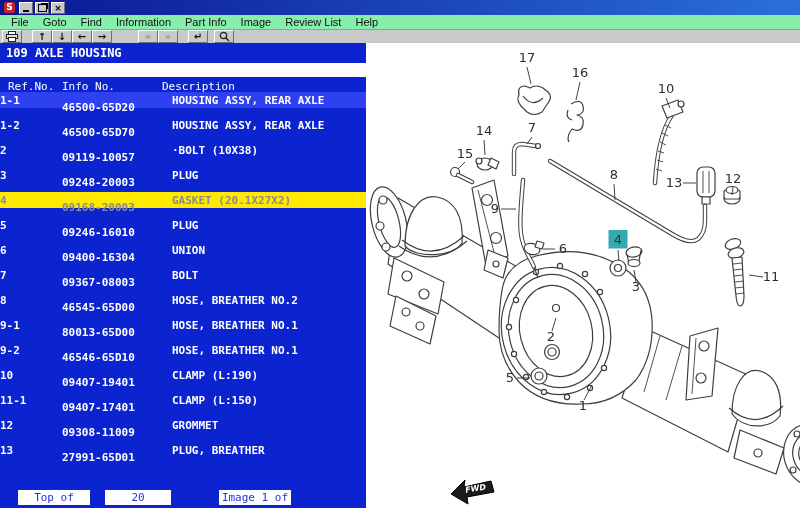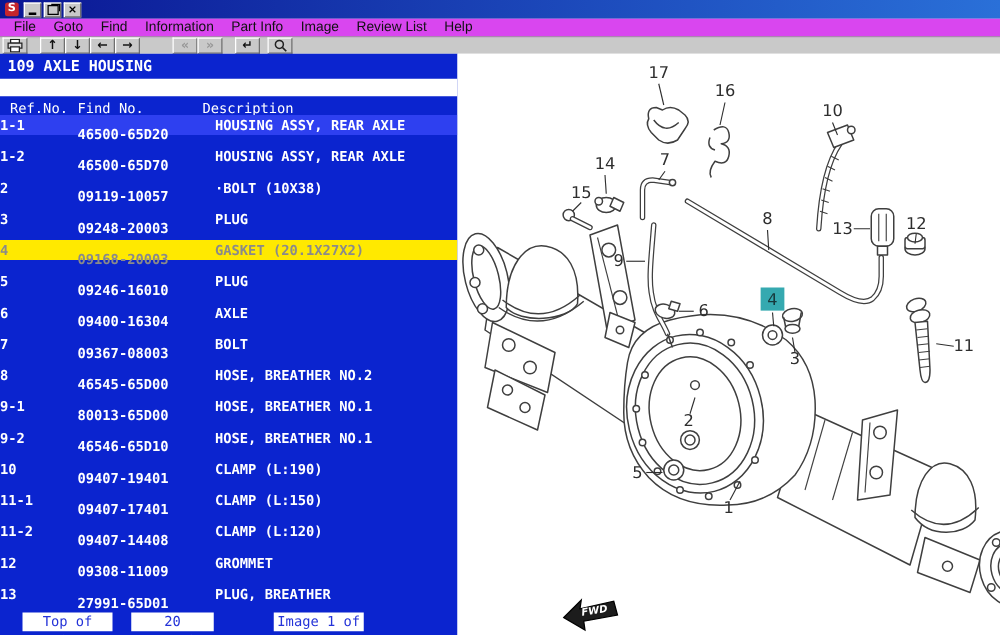--- a/index.html
+++ b/index.html
@@ -12,21 +12,21 @@
   .app-icon{width:11px;height:11px;background:#c5252c;border-radius:2px;color:#fff;
             font:bold 9px/11px "DejaVu Sans",sans-serif;text-align:center;margin:0 4px 0 2px;flex:none;}
   .title{color:#fff;font:bold 10px "Liberation Sans",sans-serif;flex:1;letter-spacing:.2px;}
   .winbtns{display:flex;gap:2px;}
   .wbtn{width:14px;height:12px;background:#c9c9c9;border:1px solid;
         border-color:#fff #6f6f6f #6f6f6f #fff;display:flex;align-items:center;justify-content:center;
         padding:0;font:bold 9px "DejaVu Sans",sans-serif;color:#000;}
   .min-glyph{display:block;width:6px;height:2px;background:#000;margin-top:6px;}
   .restore-glyph{display:block;width:7px;height:6px;border:1px solid #000;box-shadow:2px -2px 0 -1px #000;}
   
-  .menubar{position:absolute;top:15px;left:0;right:0;height:14px;background:#d946ef;
+  .menubar{position:absolute;top:15px;left:0;right:0;height:14px;background:#86efac;
            border-bottom:1px solid #9a9a9a;display:flex;align-items:center;padding-left:4px;}
   .menu-item{font:11px "Liberation Sans",sans-serif;color:#111;padding:0 7px;cursor:default;}
   
   .toolbar{position:absolute;top:30px;left:0;right:0;height:13px;background:#c9c9c9;
            display:flex;align-items:center;padding-left:2px;}
   .tbtn{width:20px;height:13px;background:#c9c9c9;border:1px solid;border-color:#fff #6f6f6f #6f6f6f #fff;
         font:bold 10px/11px "DejaVu Sans",sans-serif;color:#111;text-align:center;padding:0;flex:none;}
   .tbtn.disabled{color:#989898;}
   .gap10{width:10px;flex:none;} .gap26{width:26px;flex:none;} .gap6{width:6px;flex:none;}
   
@@ -122,21 +122,21 @@
     </button>
   </div>
 
   <div class="content">
 
     <div class="parts-panel">
       <div class="p-title">109 AXLE HOUSING</div>
       <div class="white-band"></div>
       <div class="p-cols">
         <span class="col-h ref">Ref.No.</span>
-        <span class="col-h part">Find No.</span>
+        <span class="col-h part">Info No.</span>
         <span class="col-h desc">Description</span>
       </div>
       <div class="rows" id="rows">
           <div class="prow cursor">
           <span class="c-ref">1-1</span>
           <span class="c-part">46500-65D20</span>
           <span class="c-desc">HOUSING ASSY, REAR AXLE</span>
         </div>
           <div class="prow">
           <span class="c-ref">1-2</span>
@@ -159,21 +159,21 @@
           <span class="c-desc">GASKET (20.1X27X2)</span>
         </div>
           <div class="prow">
           <span class="c-ref">5</span>
           <span class="c-part">09246-16010</span>
           <span class="c-desc">PLUG</span>
         </div>
           <div class="prow">
           <span class="c-ref">6</span>
           <span class="c-part">09400-16304</span>
-          <span class="c-desc">AXLE</span>
+          <span class="c-desc">UNION</span>
         </div>
           <div class="prow">
           <span class="c-ref">7</span>
           <span class="c-part">09367-08003</span>
           <span class="c-desc">BOLT</span>
         </div>
           <div class="prow">
           <span class="c-ref">8</span>
           <span class="c-part">46545-65D00</span>
           <span class="c-desc">HOSE, BREATHER NO.2</span>
@@ -190,25 +190,20 @@
         </div>
           <div class="prow">
           <span class="c-ref">10</span>
           <span class="c-part">09407-19401</span>
           <span class="c-desc">CLAMP (L:190)</span>
         </div>
           <div class="prow">
           <span class="c-ref">11-1</span>
           <span class="c-part">09407-17401</span>
           <span class="c-desc">CLAMP (L:150)</span>
-        </div>
-          <div class="prow">
-          <span class="c-ref">11-2</span>
-          <span class="c-part">09407-14408</span>
-          <span class="c-desc">CLAMP (L:120)</span>
         </div>
           <div class="prow">
           <span class="c-ref">12</span>
           <span class="c-part">09308-11009</span>
           <span class="c-desc">GROMMET</span>
         </div>
           <div class="prow">
           <span class="c-ref">13</span>
           <span class="c-part">27991-65D01</span>
           <span class="c-desc">PLUG, BREATHER</span>

